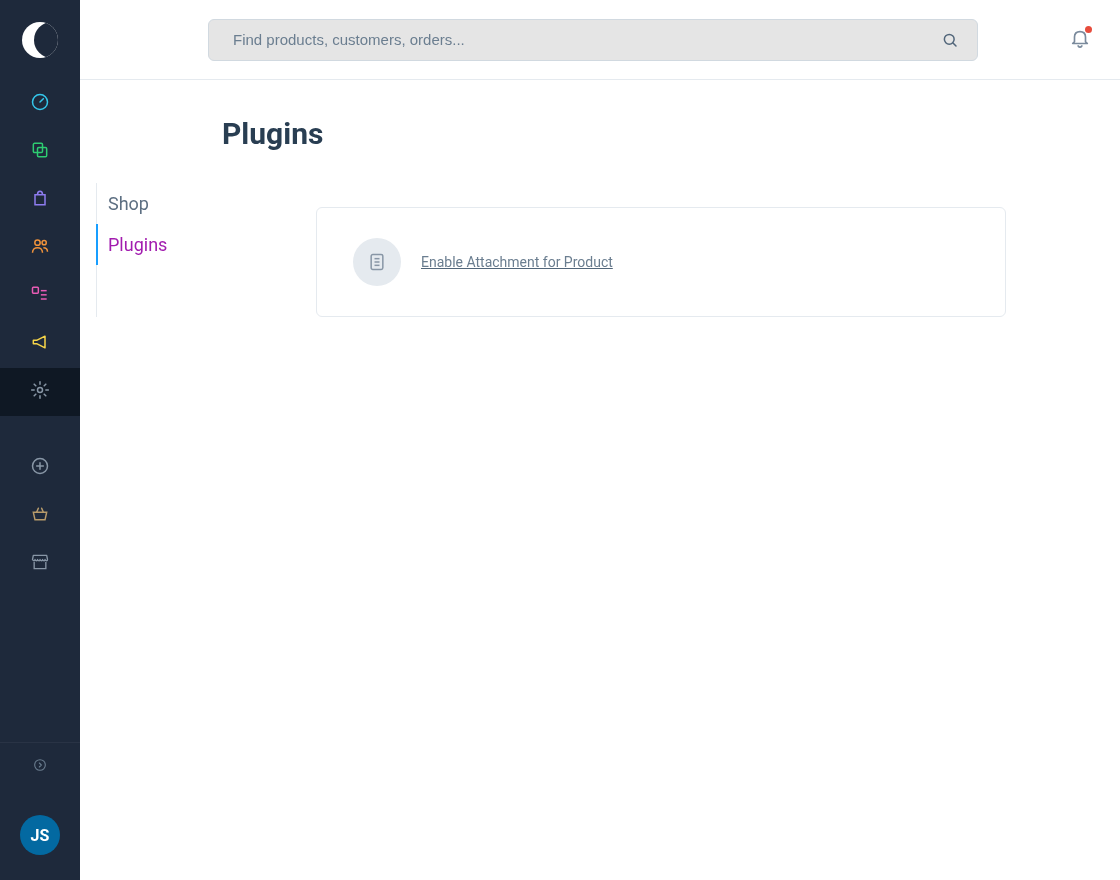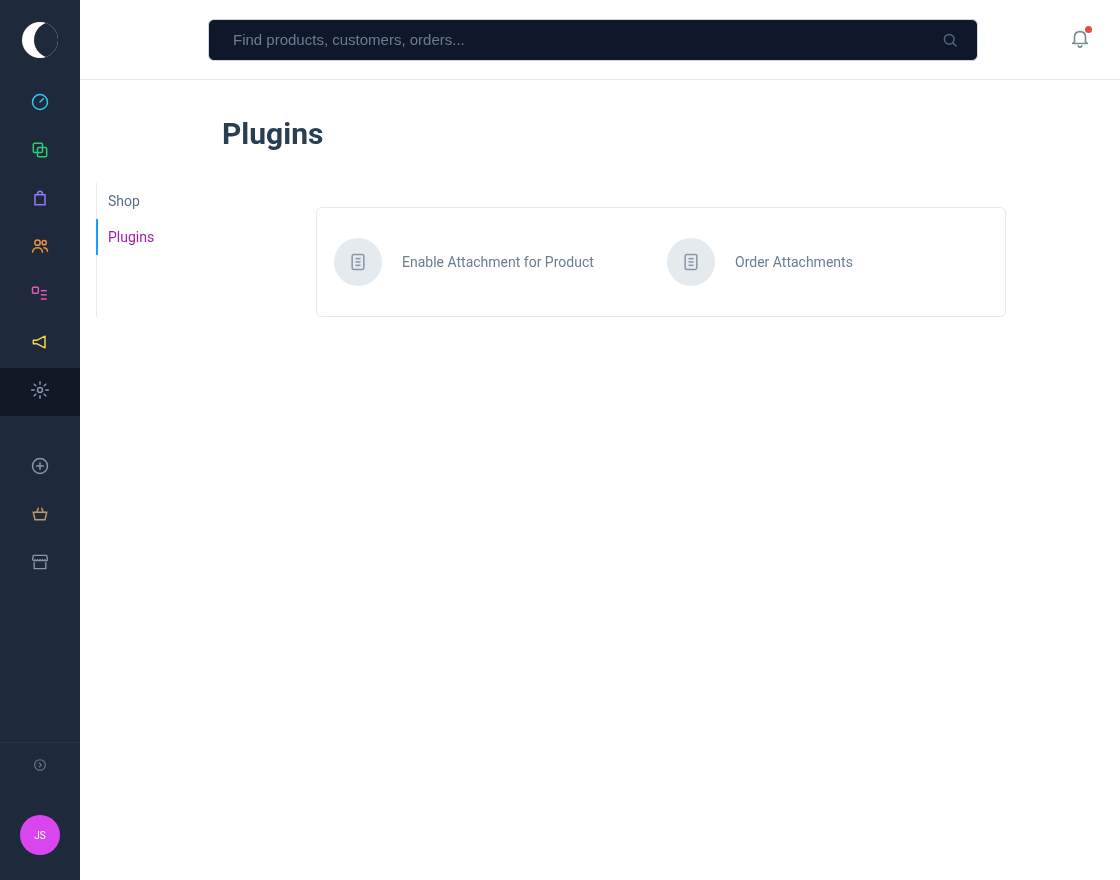--- a/index.html
+++ b/index.html
@@ -56,24 +56,24 @@
   .nav-expand {
     height: 48px; width: 100%;
     display: flex; align-items: center; justify-content: center;
     cursor: pointer;
     border-top: 1px solid rgba(255,255,255,0.05);
   }
   .nav-expand svg { width: 16px; height: 16px; }
   .avatar {
     width: 40px; height: 40px;
     border-radius: 50%;
-    background: #d946ef;
+    background: #0369a1;
     color: #fff;
-    font-size: 10px;
-    font-weight: 400;
+    font-size: 16px;
+    font-weight: 700;
     display: flex; align-items: center; justify-content: center;
     margin: 25px 0;
     cursor: pointer;
   }
 
   
   .main { flex: 1; display: flex; flex-direction: column; min-width: 0; }
 
   
   .header {
@@ -85,21 +85,21 @@
     padding: 0 24px 0 128px;
   }
   .search-wrap {
     width: 770px;
     height: 42px;
     border: 1px solid #d1d9e0;
     border-radius: 6px;
     display: flex;
     align-items: center;
     padding: 0 18px 0 24px;
-    background: #0f172a;
+    background: #e5e5e5;
   }
   .search-wrap input {
     flex: 1;
     border: none;
     outline: none;
     font-size: 15px;
     color: #52667a;
     background: transparent;
   }
   .search-wrap input::placeholder { color: #6b7e90; }
@@ -136,42 +136,43 @@
   .content-row { display: flex; }
 
   .tab-col {
     width: 140px;
     margin-left: 16px;
     border-left: 1px solid #e5eaef;
     flex-shrink: 0;
   }
   .tab-item {
     padding: 10px 0 10px 10px;
-    font-size: 14px;
+    font-size: 18px;
     color: #5d6f82;
     cursor: pointer;
     border-left: 2px solid transparent;
     margin-left: -1px;
   }
   .tab-item.active {
     color: #a21caf;
     border-left-color: #189eff;
   }
 
   .card-area {
     flex: 1;
     padding: 24px 114px 0 80px;
   }
   .card {
     border: 1px solid #e5eaef;
     border-radius: 6px;
-    padding: 30px 17px;
+    padding: 30px 36px;
     display: flex;
     gap: 12px;
     background: #fff;
+    text-decoration: underline;
   }
   .plugin-item {
     flex: 1;
     display: flex;
     align-items: center;
     gap: 20px;
     cursor: pointer;
   }
   .plugin-icon {
     width: 48px; height: 48px;
@@ -339,29 +340,18 @@
               <div class="plugin-icon">
                 <svg viewBox="0 0 24 24" fill="none">
                     <rect x="5" y="3" width="14" height="18" rx="2" stroke-width="1.8" stroke="#8896a6"></rect>
                     <line x1="9" y1="8" x2="15" y2="8" stroke-width="1.8" stroke="#8896a6"></line>
                     <line x1="9" y1="12" x2="15" y2="12" stroke-width="1.8" stroke="#8896a6"></line>
                     <line x1="9" y1="16" x2="15" y2="16" stroke-width="1.8" stroke="#8896a6"></line>
                   </svg>
               </div>
               <div class="plugin-label">Enable Attachment for Product</div>
             </div>
-            <div class="plugin-item">
-              <div class="plugin-icon">
-                <svg viewBox="0 0 24 24" fill="none">
-                    <rect x="5" y="3" width="14" height="18" rx="2" stroke-width="1.8" stroke="#8896a6"></rect>
-                    <line x1="9" y1="8" x2="15" y2="8" stroke-width="1.8" stroke="#8896a6"></line>
-                    <line x1="9" y1="12" x2="15" y2="12" stroke-width="1.8" stroke="#8896a6"></line>
-                    <line x1="9" y1="16" x2="15" y2="16" stroke-width="1.8" stroke="#8896a6"></line>
-                  </svg>
-              </div>
-              <div class="plugin-label">Order Attachments</div>
-            </div>
           </div>
         </div>
       </div>
     </div>
   </div>
 </div>
 
 </body></html>

